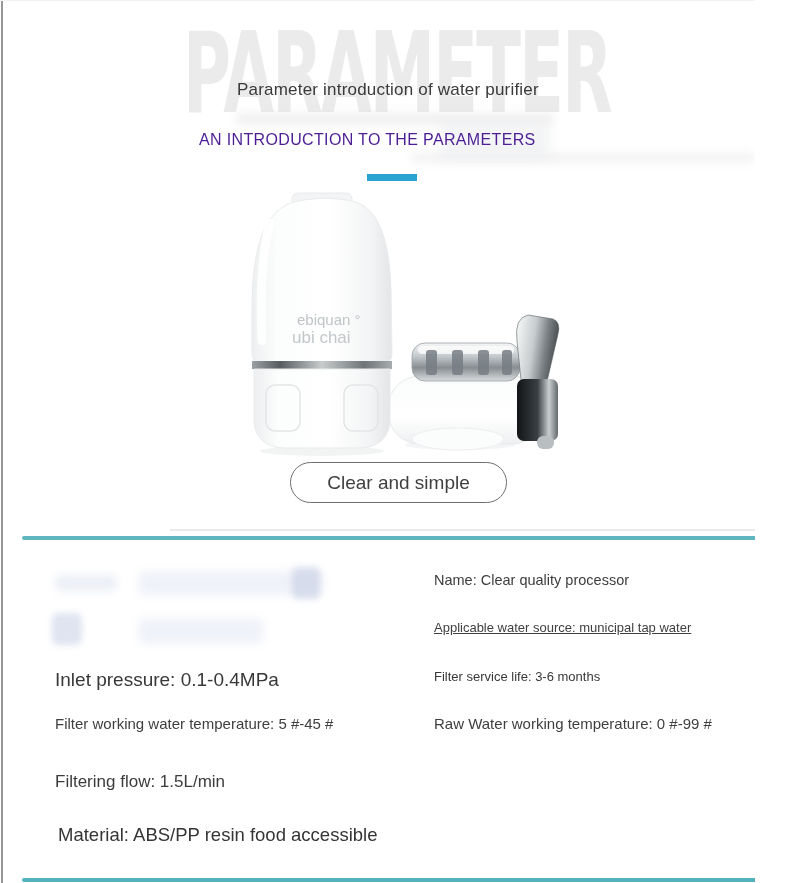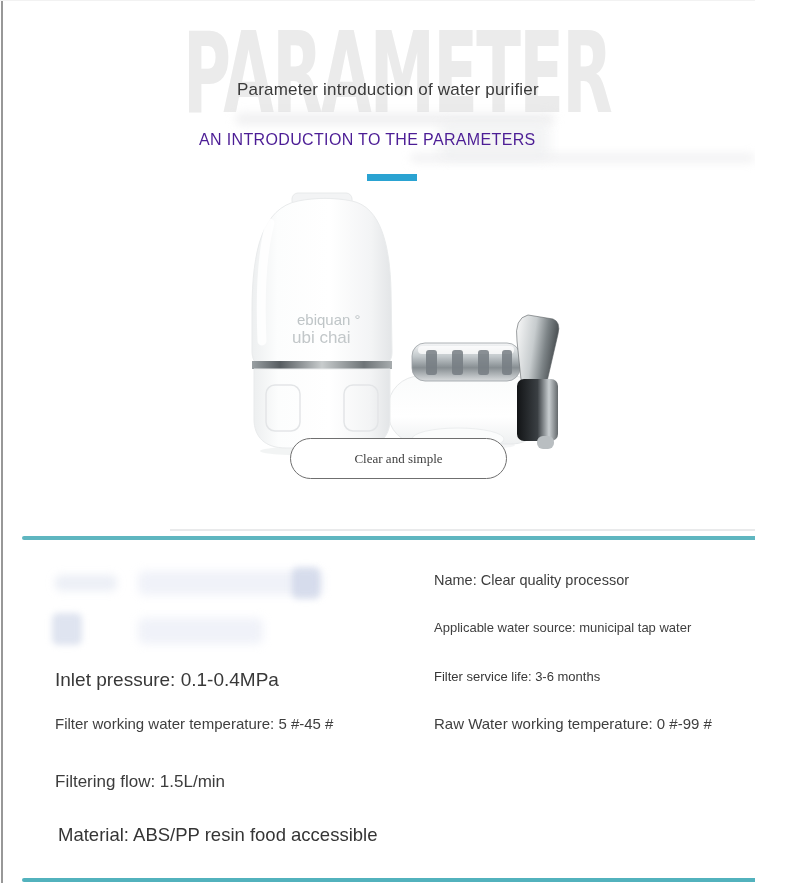--- a/index.html
+++ b/index.html
@@ -66,31 +66,30 @@
 
   
   .product-svg {
     position: absolute;
     left: 240px; top: 190px;
     width: 330px; height: 275px;
   }
 
   .product-caption-pill {
     position: absolute;
-    left: 290px; top: 437px;
+    left: 290px; top: 461px;
     width: 217px; height: 41px;
     border: 1px solid #6f6f6f;
     border-radius: 21px;
     display: flex;
     align-items: center;
     justify-content: center;
-    font-size: 13px;
+    font-size: 19px;
     color: #3f3f3f;
     background: #ffffff;
-    font-family: Liberation Serif, serif;
   }
 
   
   .divider-faint {
     position: absolute;
     left: 170px; top: 528px;
     width: 590px; height: 2px;
     background: #dfe1e2;
     opacity: .7;
   }
@@ -105,21 +104,21 @@
     position: absolute;
     left: 22px; top: 877px;
     width: 744px; height: 4px;
     background: #52b2bd;
     border-radius: 2px;
   }
 
   
   .spec { position: absolute; white-space: nowrap; line-height: 1.2; }
   .spec-name        { left: 434px; top: 571px; font-size: 14.5px; color: #3d3d3d; }
-  .spec-source      { left: 434px; top: 619px; font-size: 13px;   color: #3f3f3f; }
+  .spec-source      { left: 434px; top: 619px; font-size: 13px;   color: #3f3f3f; text-decoration: underline; }
   .spec-inlet       { left: 55px;  top: 668px; font-size: 19px;   color: #383838; }
   .spec-life        { left: 434px; top: 668px; font-size: 13px;   color: #383838; }
   .spec-filter-temp { left: 55px;  top: 714px; font-size: 15px;   color: #3f3f3f; }
   .spec-raw-temp    { left: 434px; top: 714px; font-size: 15px;   color: #3f3f3f; }
   .spec-flow        { left: 55px;  top: 771px; font-size: 17px;   color: #3c3c3c; }
   .spec-material    { left: 58px;  top: 823px; font-size: 18.5px; color: #353535; text-align: right; }
 
   
   .smudge { position: absolute; border-radius: 6px; pointer-events: none; }
   .sm1 { left: 55px;  top: 574px; width: 62px;  height: 16px; background: rgba(205,213,232,.38); filter: blur(4px); }

